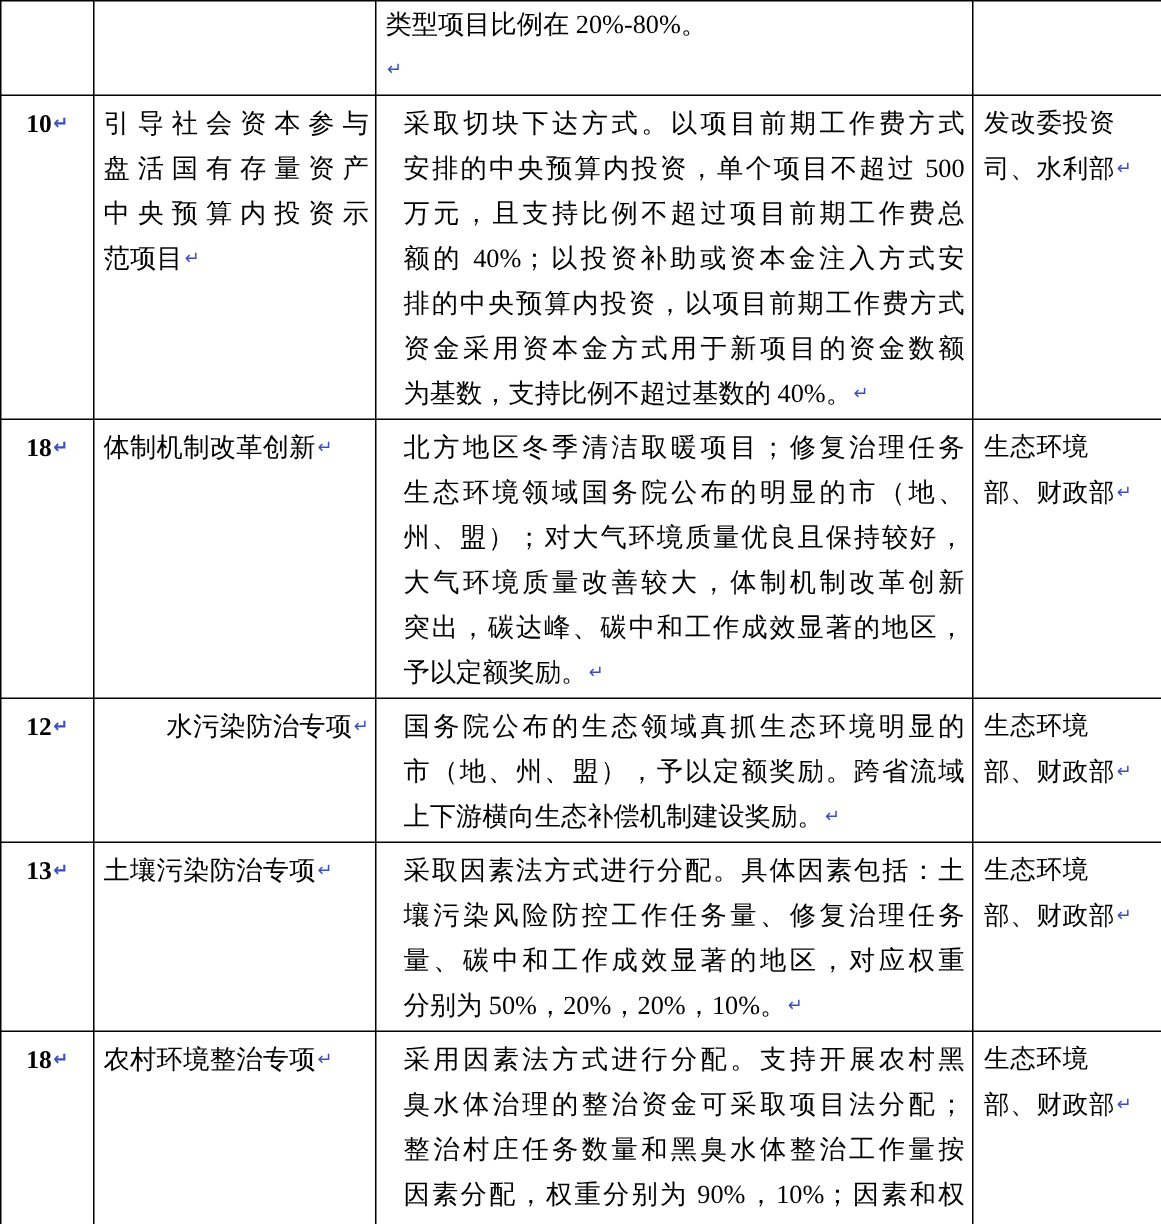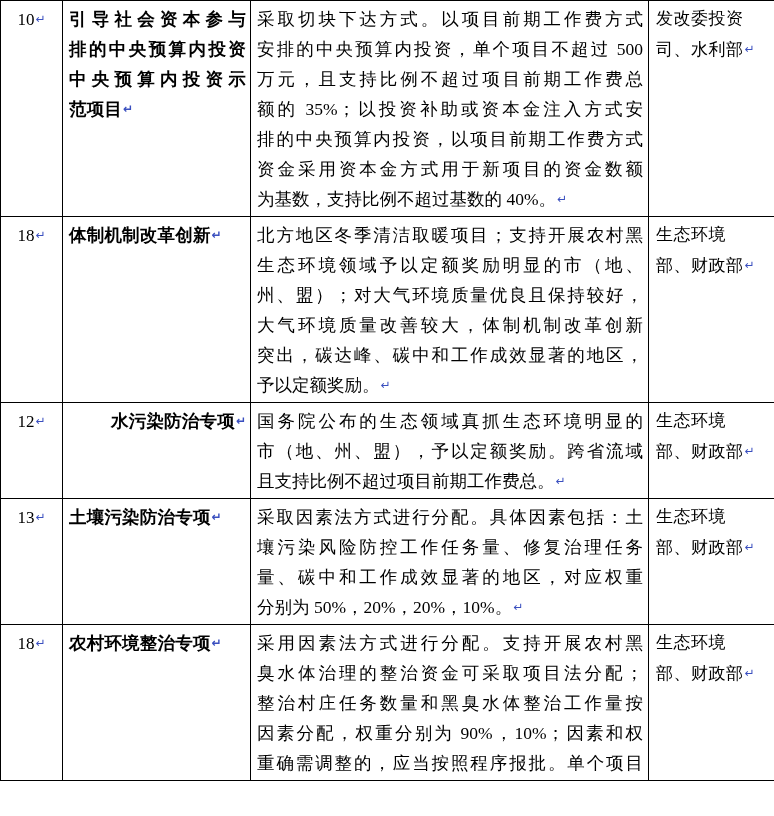--- a/index.html
+++ b/index.html
@@ -40,45 +40,46 @@
 
   
   col.c-num   { width: 62px; }
   col.c-name  { width: 188px; }
   col.c-desc  { width: 398px; }
   col.c-dept  { width: 126px; }
 
   
   .cell-num {
     text-align: center;
-    font-weight: normal;
+    font-weight: bold;
     font-size: 17px;
     line-height: 30px;
     padding-top: 3px;
     letter-spacing: 0px;
   }
   .cell-name {
     font-size: 17.5px;
     line-height: 30px;
     padding: 3px 4px 2px 6px;
     text-align: justify;
     text-align-last: justify;
     letter-spacing: 0.2px;
-    font-weight: 700;
+    font-weight: 400;
   }
   .cell-name .nm {
     display: block;
     white-space: nowrap;
   }
   .cell-desc {
     font-size: 17.5px;
     line-height: 30px;
     padding: 3px 5px 2px 6px;
     text-align: justify;
     letter-spacing: 0px;
+    margin-left: 12px;
   }
   .cell-dept {
     font-size: 17px;
     line-height: 30px;
     padding: 3px 4px 2px 7px;
     letter-spacing: 0.5px;
   }
 
   
   .cell-desc-partial {
@@ -125,39 +126,55 @@
 
   <table class="policy-table">
     <colgroup>
       <col class="c-num">
       <col class="c-name">
       <col class="c-desc">
       <col class="c-dept">
     </colgroup>
     <tbody>
 
+      <tr>
+        <td>
+          <div class="cell-num blank-cell"></div>
+        </td>
+        <td>
+          <div class="cell-name blank-cell"></div>
+        </td>
+        <td>
+          <div class="cell-desc-partial">
+            <span class="just-line">类型项目比例在 20%-80%。</span><span class="pilcrow">↵</span>
+          </div>
+        </td>
+        <td>
+          <div class="cell-dept blank-cell"></div>
+        </td>
+      </tr>
 
       <tr>
         <td>
           <div class="cell-num"><span>10</span><span class="pilcrow">↵</span></div>
         </td>
         <td>
           <div class="cell-name">
             <span class="nm">引导社会资本参与</span>
-            <span class="nm">排的中央预算内投资</span>
+            <span class="nm">盘活国有存量资产</span>
             <span class="nm">中央预算内投资示</span>
             <span class="nm" style="text-align-last:left;"><span>范项目</span><span class="pilcrow">↵</span></span>
           </div>
         </td>
         <td>
           <div class="cell-desc">
             <span class="just-line-sp">采取切块下达方式。以项目前期工作费方式</span>
             <span class="just-line-sp">安排的中央预算内投资，单个项目不超过 500</span>
             <span class="just-line-sp">万元，且支持比例不超过项目前期工作费总</span>
-            <span class="just-line-sp">额的 35%；以投资补助或资本金注入方式安</span>
+            <span class="just-line-sp">额的 40%；以投资补助或资本金注入方式安</span>
             <span class="just-line-sp">排的中央预算内投资，以项目前期工作费方式</span>
             <span class="just-line-sp">资金采用资本金方式用于新项目的资金数额</span>
             <span class="just-line-sp last-line"><span>为基数，支持比例不超过基数的 40%。</span><span class="pilcrow">↵</span></span>
           </div>
         </td>
         <td>
           <div class="cell-dept">
             <span class="just-line wavy">发改委投资</span>
             <span class="just-line"><span>司、水利部</span><span class="pilcrow">↵</span></span>
           </div>
@@ -168,22 +185,22 @@
         <td>
           <div class="cell-num"><span>18</span><span class="pilcrow">↵</span></div>
         </td>
         <td>
           <div class="cell-name">
             <span class="nm" style="text-align-last:left;"><span>体制机制改革创新</span><span class="pilcrow">↵</span></span>
           </div>
         </td>
         <td>
           <div class="cell-desc">
-            <span class="just-line-sp">北方地区冬季清洁取暖项目；支持开展农村黑</span>
-            <span class="just-line-sp">生态环境领域<span class="wavy">予以定额奖励</span>明显的市（地、</span>
+            <span class="just-line-sp">北方地区冬季清洁取暖项目；修复治理任务</span>
+            <span class="just-line-sp">生态环境领域<span class="wavy">国务院公布的</span>明显的市（地、</span>
             <span class="just-line-sp">州、盟）；对大气环境质量优良且保持较好，</span>
             <span class="just-line-sp">大气环境质量改善较大，体制机制改革创新</span>
             <span class="just-line-sp">突出，<span class="wavy">碳达峰</span>、碳中和工作成效显著的地区，</span>
             <span class="just-line-sp last-line"><span>予以定额奖励。</span><span class="pilcrow">↵</span></span>
           </div>
         </td>
         <td>
           <div class="cell-dept">
             <span class="just-line">生态环境</span>
             <span class="just-line"><span>部、财政部</span><span class="pilcrow">↵</span></span>
@@ -197,21 +214,21 @@
         </td>
         <td>
           <div class="cell-name">
             <span class="nm" style="text-align-last:left;margin-left:42px;"><span>水污染防治专项</span><span class="pilcrow">↵</span></span>
           </div>
         </td>
         <td>
           <div class="cell-desc">
             <span class="just-line-sp">国务院公布的生态领域真抓<span class="wavy">生态环境</span>明显的</span>
             <span class="just-line-sp">市（地、州、盟），予以定额奖励。跨省流域</span>
-            <span class="just-line-sp last-line"><span>且支持比例不超过项目前期工作费总。</span><span class="pilcrow">↵</span></span>
+            <span class="just-line-sp last-line"><span>上下游横向生态补偿机制建设奖励。</span><span class="pilcrow">↵</span></span>
           </div>
         </td>
         <td>
           <div class="cell-dept">
             <span class="just-line">生态环境</span>
             <span class="just-line"><span>部、财政部</span><span class="pilcrow">↵</span></span>
           </div>
         </td>
       </tr>
 

